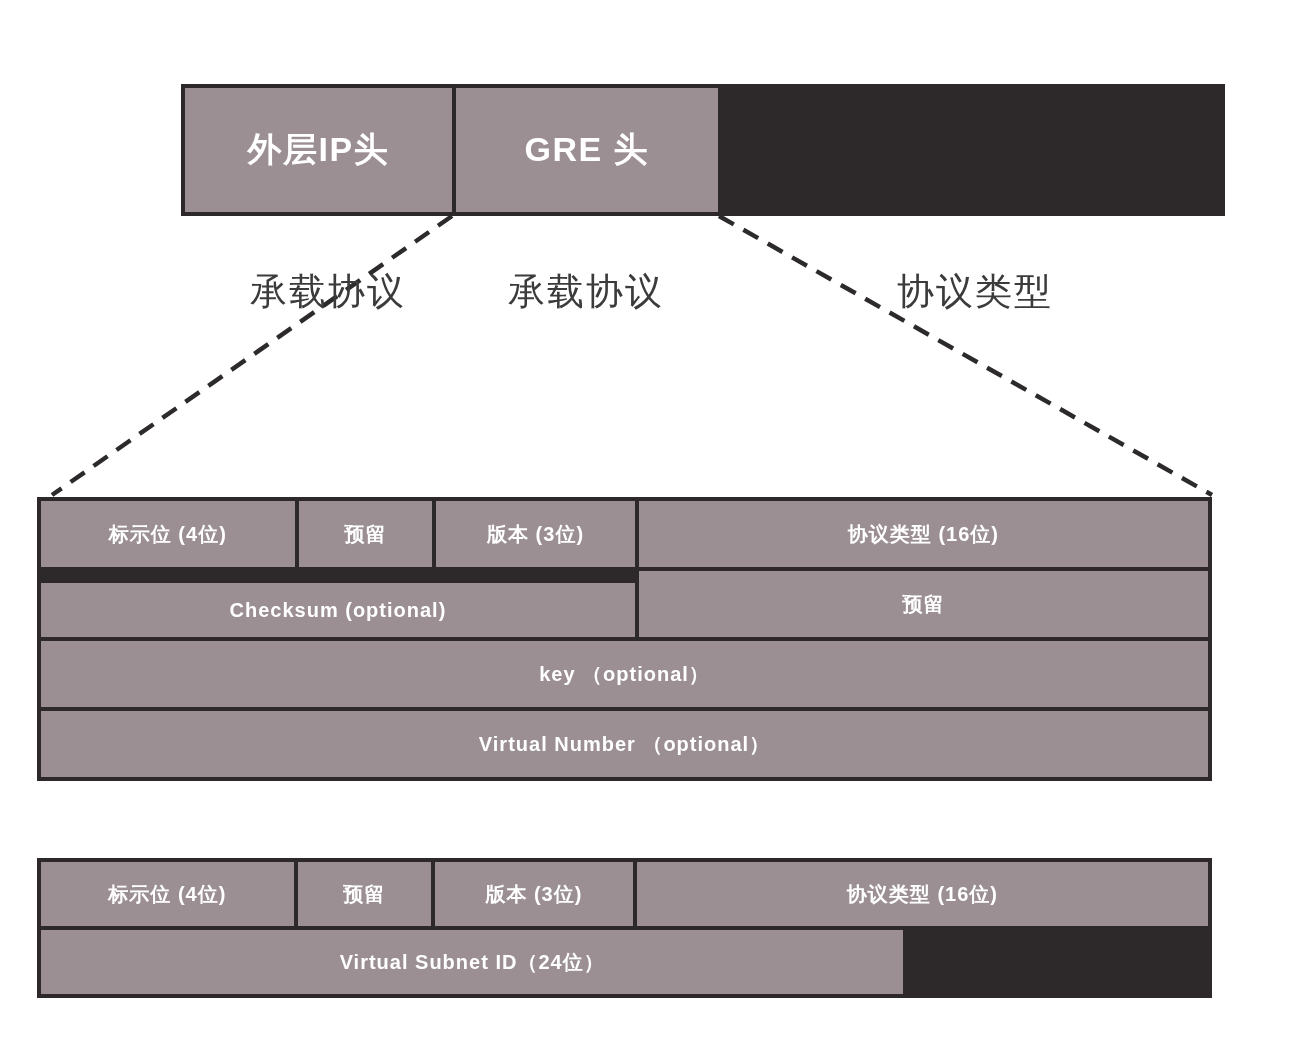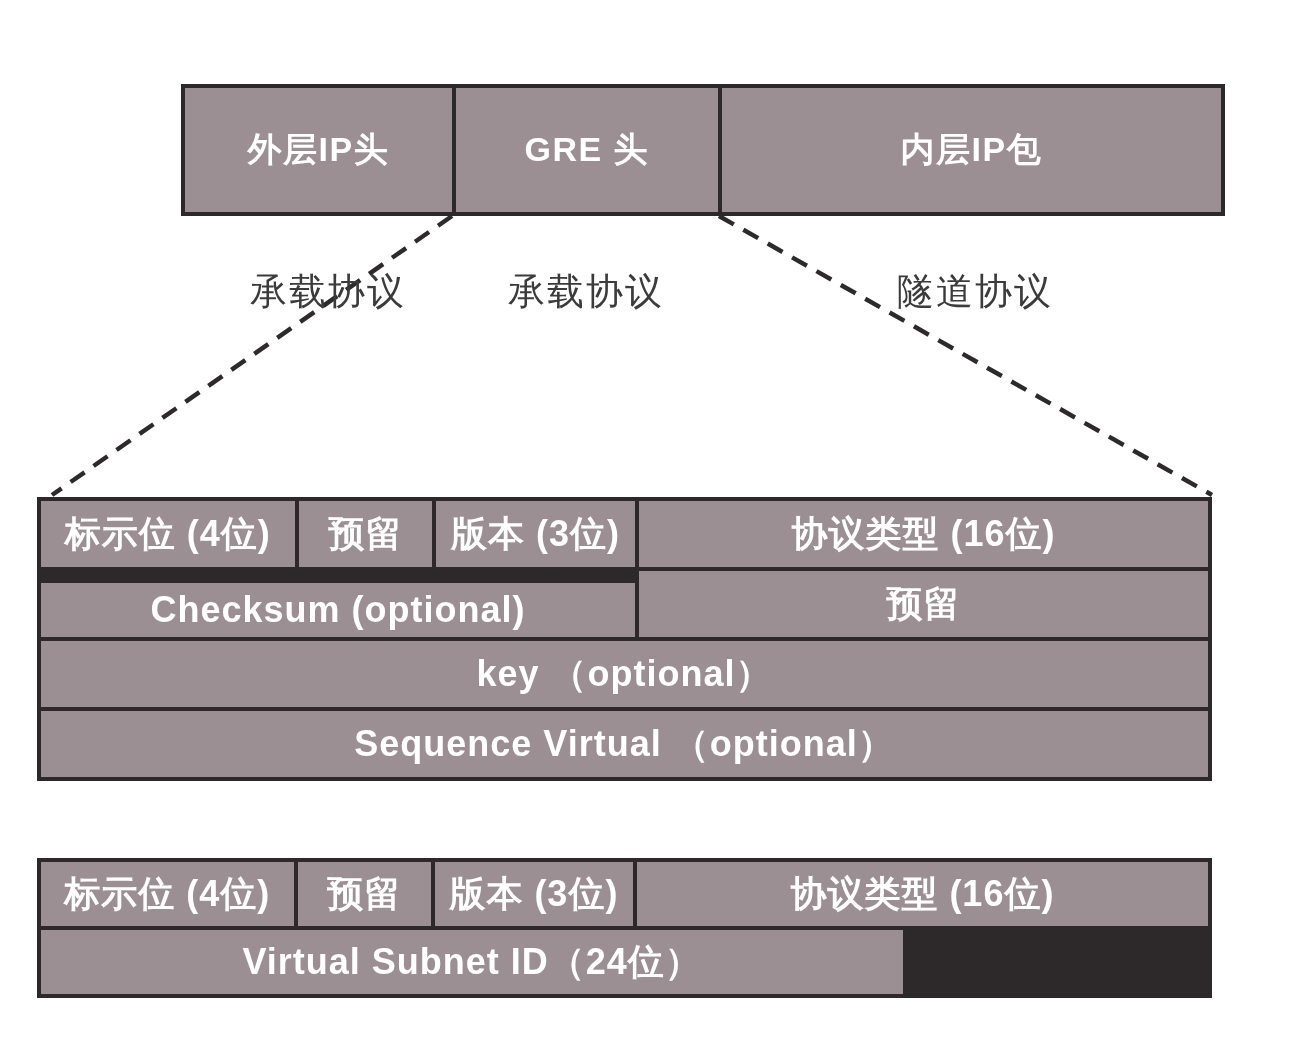--- a/index.html
+++ b/index.html
@@ -65,21 +65,21 @@
   .tbl {
     position: absolute;
     left: 37px;
     width: 1175px;
     display: grid;
     gap: 4px;
     background: #2d282a;
     border: 4px solid #2d282a;
     box-sizing: border-box;
   }
-  .tbl .cell { font-size: 36px; letter-spacing: 1px; }
+  .tbl .cell { font-size: 20px; letter-spacing: 1px; }
   .tbl-gre {
     top: 497px;
     height: 284px;
     grid-template-columns: 258fr 136fr 202fr 579fr;
     grid-template-rows: repeat(4, 1fr);
   }
   .tbl-nvgre {
     top: 858px;
     height: 140px;
     grid-template-columns: 258fr 136fr 202fr 272fr 307fr;
@@ -98,39 +98,38 @@
 <div class="canvas">
 
   <svg class="connector-layer" viewBox="0 0 1309 1050" xmlns="http://www.w3.org/2000/svg">
     <line x1="452" y1="216" x2="52" y2="495"></line>
     <line x1="719" y1="216" x2="1212" y2="495"></line>
   </svg>
 
   <div class="packet-row">
     <div class="cell">外层IP头</div>
     <div class="cell">GRE 头</div>
-    <div class="cell">内层IP包</div>
   </div>
 
   <div class="proto-label p1">承载协议</div>
   <div class="proto-label p2">承载协议</div>
-  <div class="proto-label p3">隧道协议</div>
+  <div class="proto-label p3">协议类型</div>
 
   <div class="tbl tbl-gre">
     <div class="cell">标示位 (4位)</div>
     <div class="cell">预留</div>
     <div class="cell">版本 (3位)</div>
     <div class="cell">协议类型 (16位)</div>
 
     <div class="cell span-13">Checksum (optional)</div>
     <div class="cell span-4">预留</div>
 
     <div class="cell span-all">key （optional）</div>
 
-    <div class="cell span-all">Sequence Virtual （optional）</div>
+    <div class="cell span-all">Virtual Number （optional）</div>
   </div>
 
   <div class="tbl tbl-nvgre">
     <div class="cell">标示位 (4位)</div>
     <div class="cell">预留</div>
     <div class="cell">版本 (3位)</div>
     <div class="cell span-45">协议类型 (16位)</div>
 
     <div class="cell span-14">Virtual Subnet ID（24位）</div>
   </div>

